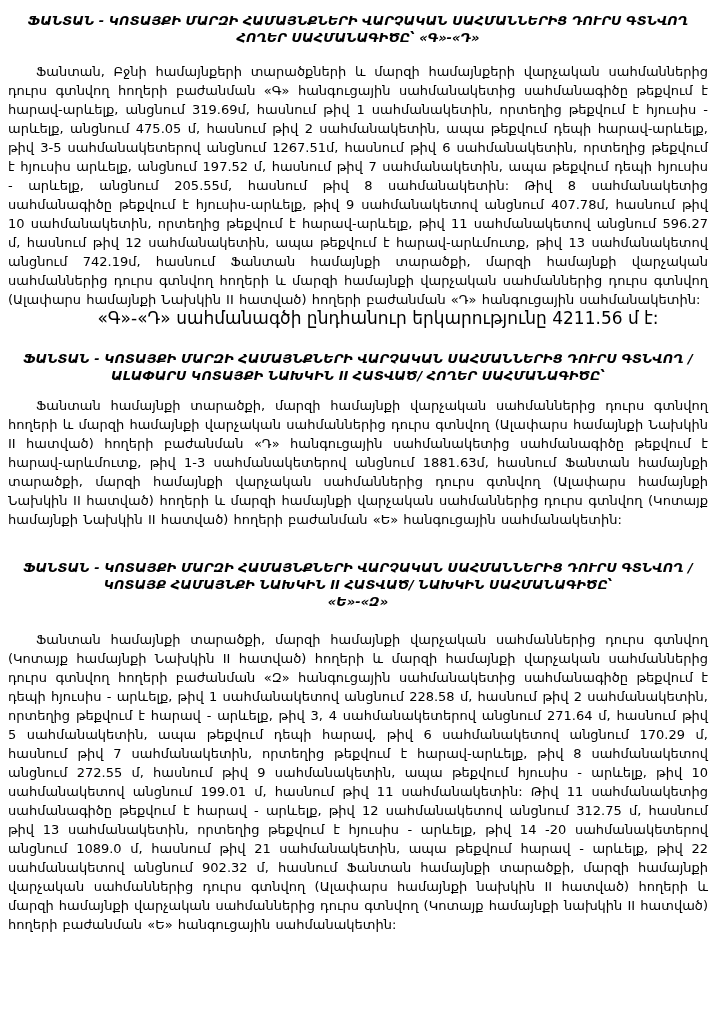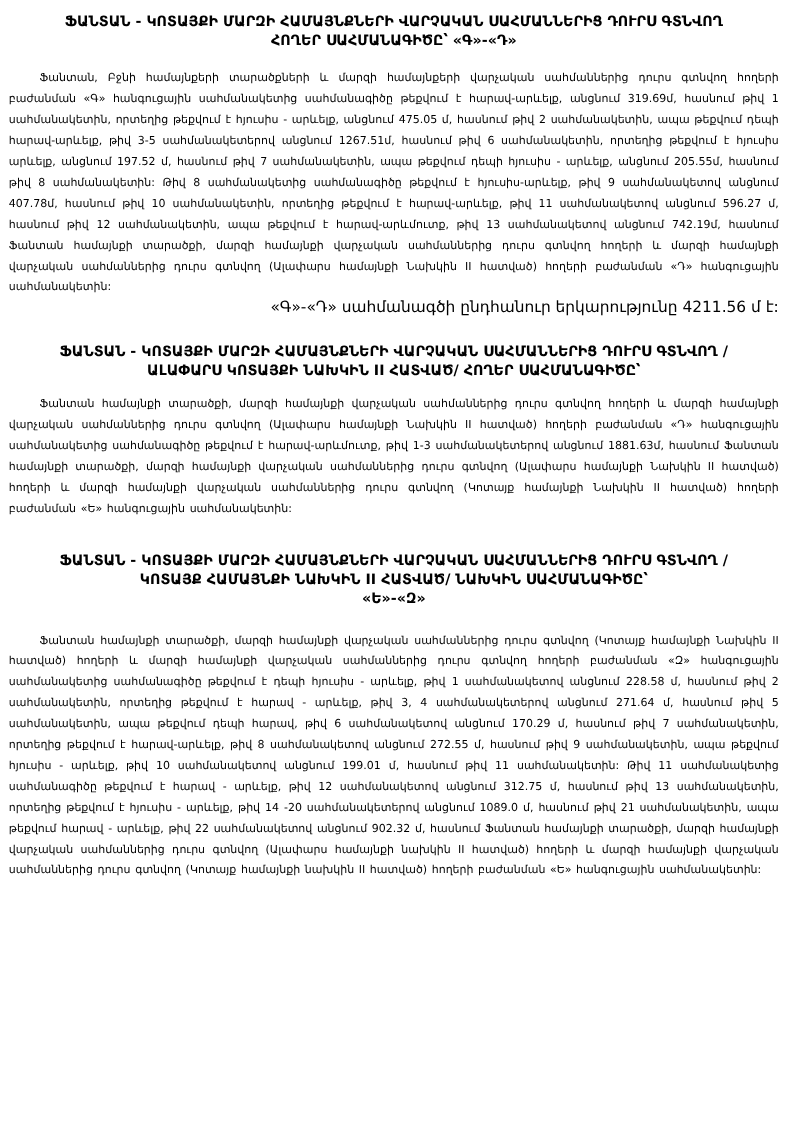--- a/index.html
+++ b/index.html
@@ -19,39 +19,40 @@
     width: 716px;
     height: 1025px;
     padding: 12px 8px 6px 8px;
   }
   .doc-heading {
     text-align: center;
     font-weight: bold;
     font-size: 13px;
     line-height: 17px;
     letter-spacing: 0px;
+    font-style: italic;
   }
   .doc-heading .h-line { display: block; }
   .heading-1 { margin-bottom: 16px; }
   .heading-2 { margin-top: 22px; margin-bottom: 12px; }
   .heading-3 { margin-top: 30px; margin-bottom: 20px; }
   .body-para {
     margin: 0;
-    font-size: 10px;
+    font-size: 13px;
     line-height: 19px;
     text-align: justify;
     text-indent: 28px;
     word-spacing: 1px;
   }
   .length-note {
     margin: 0;
     margin-left: 40px;
-    font-size: 14px;
+    font-size: 17px;
     line-height: 19px;
-    text-align: right;
+    text-align: center;
   }
 </style>
 </head>
 <body>
 
 <div class="page">
 
   <div class="doc-heading heading-1">
     <span class="h-line">ՖԱՆՏԱՆ - ԿՈՏԱՅՔԻ ՄԱՐԶԻ ՀԱՄԱՅՆՔՆԵՐԻ ՎԱՐՉԱԿԱՆ ՍԱՀՄԱՆՆԵՐԻՑ ԴՈՒՐՍ ԳՏՆՎՈՂ</span>
     <span class="h-line">ՀՈՂԵՐ  ՍԱՀՄԱՆԱԳԻԾԸ՝ «Գ»-«Դ»</span>

